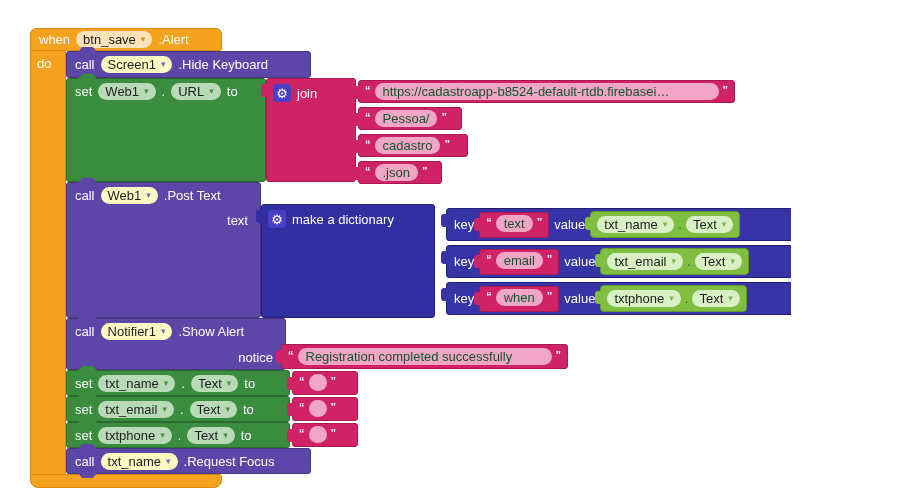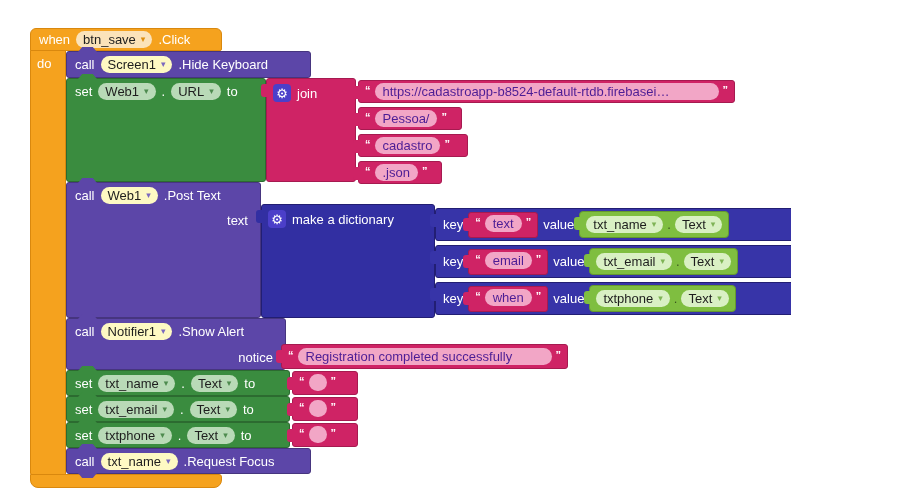--- a/index.html
+++ b/index.html
@@ -37,52 +37,52 @@
   .dd-pu{background:#fef9c3;} .dd-pu .ar{color:#7B69BF;}
   .dd-se{background:#B9DAB7;} .dd-se .ar{color:#4E8B4F;}
   .dd-ge{background:#D9F0C4;} .dd-ge .ar{color:#7FB356;}
 
   
   .str{position:relative;box-sizing:border-box;display:flex;align-items:flex-start;gap:4px;
        padding:2px 6px 0 6px;background:var(--text-pink);
        border:1px solid var(--text-pink-border);border-radius:3px;color:#fff;}
   .str .q{font-size:11px;font-weight:bold;line-height:1;margin-top:2px;}
   .str .fld{background:var(--text-field);border-radius:9px;padding:0 8px;height:17px;
-       line-height:17px;color:#4c1d95;white-space:nowrap;overflow:hidden;cursor:text;}
+       line-height:17px;color:#14532d;white-space:nowrap;overflow:hidden;cursor:text;}
   .fld.grow{flex:1;}
   .fld.empty{width:18px;padding:0;}
 
   
   .getter{position:relative;box-sizing:border-box;display:inline-flex;align-items:center;gap:4px;
        height:27px;padding:0 6px;background:var(--getter);
        border:1px solid var(--getter-border);border-radius:4px;color:#123000;}
   .dotg{color:rgba(0,0,0,.55);}
 
   .gear{width:18px;height:18px;border-radius:4px;background:var(--gear-badge);color:#fff;
        display:inline-flex;align-items:center;justify-content:center;font-size:13px;
        line-height:1;cursor:pointer;flex:0 0 auto;}
 
   .param{position:absolute;right:12px;color:#fff;}
-  .pair{position:absolute;left:435px;width:360px;height:33px;display:flex;align-items:center;
+  .pair{position:absolute;left:446px;width:360px;height:33px;display:flex;align-items:center;
        gap:5px;padding:0 7px;box-sizing:border-box;border-radius:3px;color:#fff;}
   .kstr{height:26px;}
   .dot{color:#fff;}
 </style>
 </head>
 <body>
 
 <div id="workspace">
 
   <div class="blk event flat" style="left:30px;top:28px;width:192px;height:23px;border-radius:6px 6px 2px 0;">
     <span>when</span>
     <span class="dd dd-or">
       <span>btn_save</span>
       <span class="ar">▾</span>
     </span>
-    <span>.Click</span>
+    <span>.Alert</span>
   </div>
   <div class="blk event" style="left:30px;top:50px;width:36px;height:425px;border-radius:0 0 0 2px;"></div>
   <div class="blk event" style="left:30px;top:474px;width:192px;height:14px;border-radius:0 3px 8px 8px;"></div>
   <span style="position:absolute;left:37px;top:56px;color:#fff;z-index:2;">do</span>
 
   <div class="blk method flat bump" style="left:66px;top:51px;width:245px;height:27px;">
     <span>call</span>
     <span class="dd dd-pu">
       <span>Screen1</span>
       <span class="ar">▾</span>

